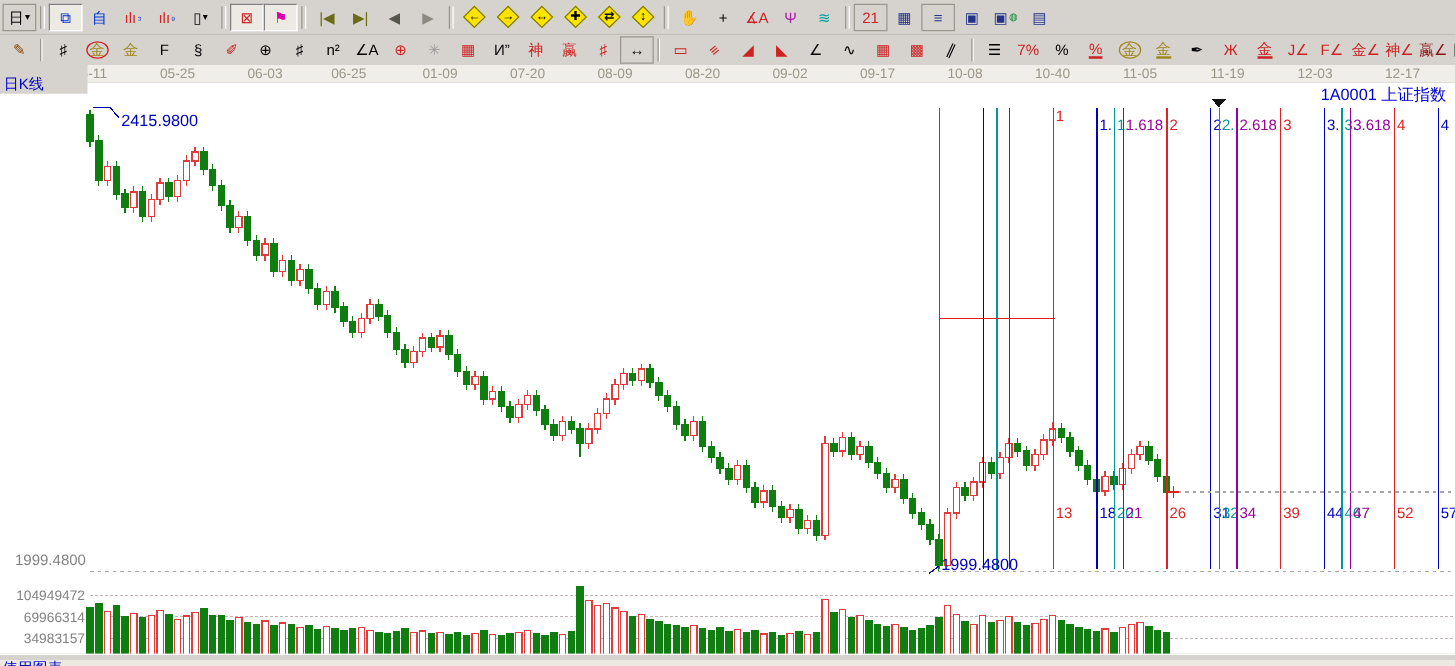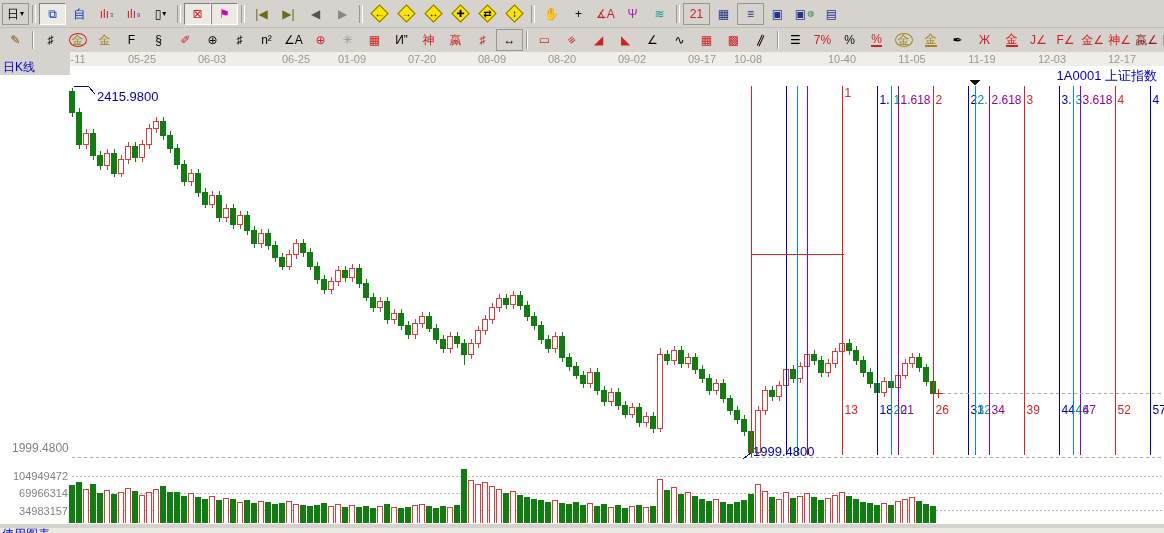--- a/index.html
+++ b/index.html
@@ -268,28 +268,28 @@
       </div>
       <div class="tbtn">
         <span class="g" style="color: rgb(0, 0, 0);">四∠</span>
       </div>
     </div>
 
   <div id="date-strip">
       <div class="datelbl" style="left: 72px;">05-11</div>
       <div class="datelbl" style="left: 142px;">05-25</div>
       <div class="datelbl" style="left: 212px;">06-03</div>
-      <div class="datelbl" style="left: 282px; padding-left: 28px;">06-25</div>
+      <div class="datelbl" style="left: 265px; padding-left: 28px;">06-25</div>
       <div class="datelbl" style="left: 352px;">01-09</div>
       <div class="datelbl" style="left: 422px;">07-20</div>
       <div class="datelbl" style="left: 492px;">08-09</div>
       <div class="datelbl" style="left: 562px;">08-20</div>
       <div class="datelbl" style="left: 632px;">09-02</div>
       <div class="datelbl" style="left: 702px;">09-17</div>
-      <div class="datelbl" style="left: 748px;">10-08</div>
+      <div class="datelbl" style="left: 772px;">10-08</div>
       <div class="datelbl" style="left: 842px;">10-40</div>
       <div class="datelbl" style="left: 912px; text-align: right;">11-05</div>
       <div class="datelbl" style="left: 982px;">11-19</div>
       <div class="datelbl" style="left: 1052px;">12-03</div>
       <div class="datelbl" style="left: 1122px;">12-17</div>
     </div>
   <div id="period-cell">
     <div id="period-label">日K线</div>
   </div>
 

